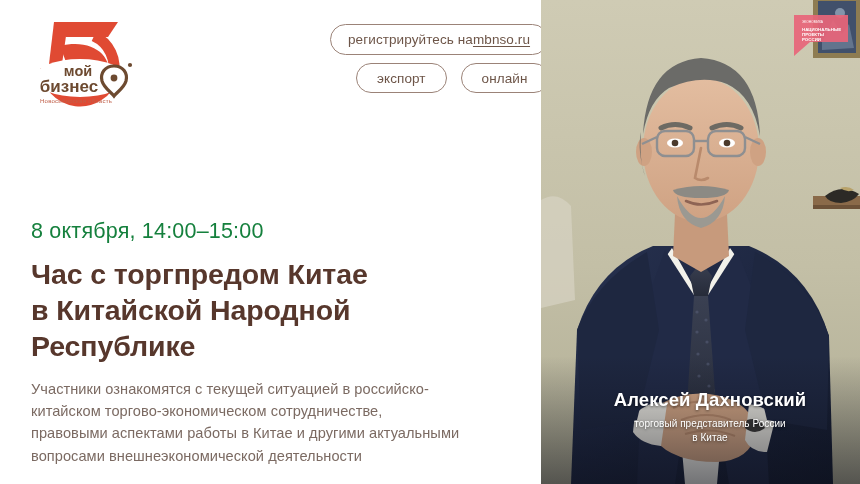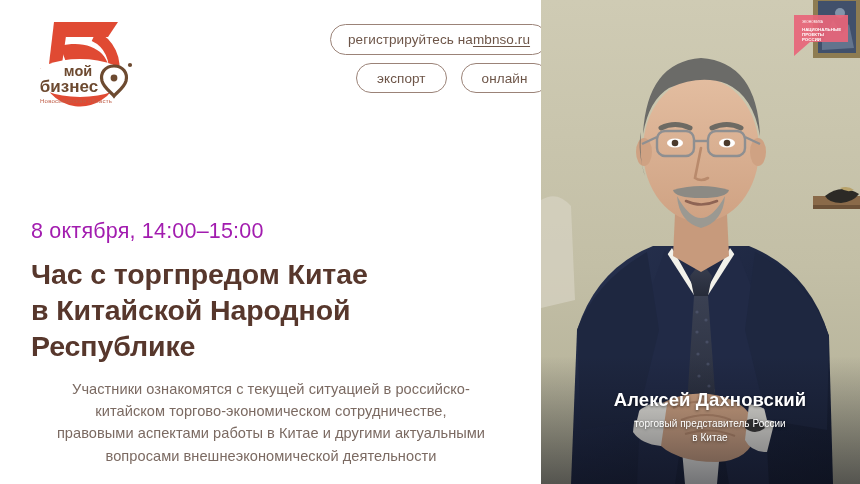--- a/index.html
+++ b/index.html
@@ -65,21 +65,21 @@
   .pill-sm   { height: 28px; padding: 0 20px; }
   .pill u { text-decoration: underline; text-underline-offset: 2px; }
 
   
   .date-line {
     position: absolute;
     left: 31px;
     top: 219px;
     font-size: 21.5px;
     font-weight: 400;
-    color: #a21caf;
+    color: #15803d;
     letter-spacing: .2px;
     white-space: nowrap;
   }
   .title {
     position: absolute;
     left: 31px;
     top: 256px;
     width: 470px;
     font-size: 28.5px;
     font-weight: bold;
@@ -89,21 +89,20 @@
   }
   .desc {
     position: absolute;
     left: 31px;
     top: 378px;
     width: 480px;
     font-size: 14.6px;
     line-height: 1.52;
     color: #7b6a62;
     letter-spacing: .05px;
-    text-align: center;
   }
 
   
   .photo {
     position: absolute;
     left: 541px;
     top: 0;
     width: 319px;
     height: 484px;
     overflow: hidden;

